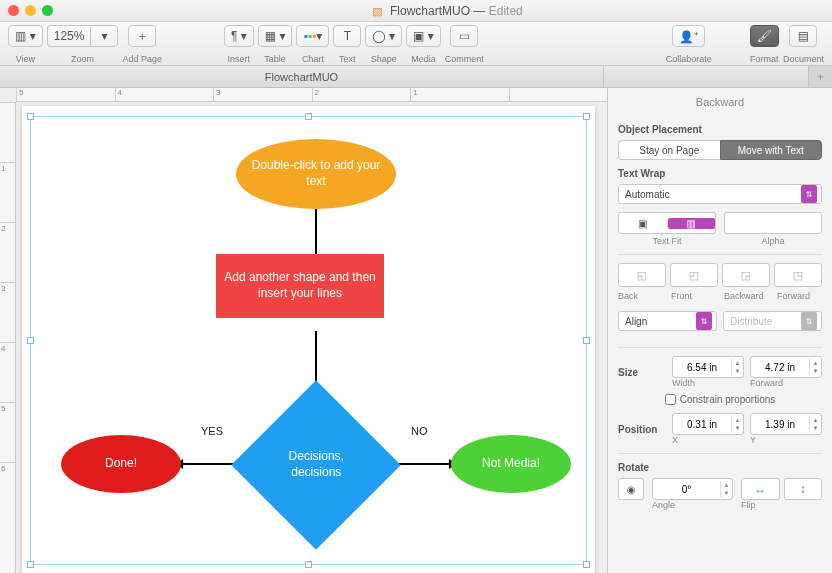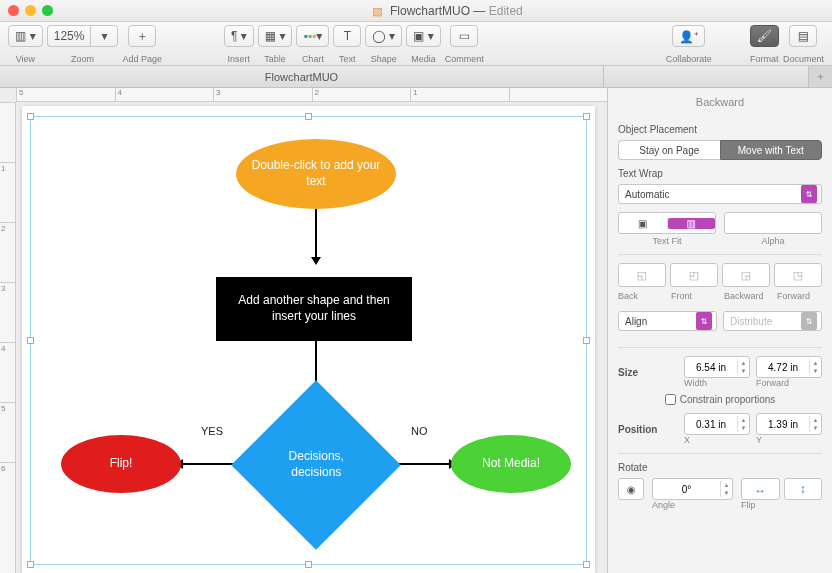--- a/index.html
+++ b/index.html
@@ -34,21 +34,21 @@
 .vruler span{display:block;height:60px;border-top:1px solid #ccc;font-size:8px;color:#888;padding:1px}
 .page{position:absolute;top:18px;left:22px;right:12px;bottom:0;background:#fff;box-shadow:0 1px 4px rgba(0,0,0,.2)}
 .sel-box{position:absolute;top:10px;left:8px;right:8px;bottom:8px;border:1px solid #9fd1f1}
 .handle{position:absolute;width:7px;height:7px;background:#fff;border:1px solid #7ab8de}
 .h-tl{top:-4px;left:-4px}.h-tr{top:-4px;right:-4px}.h-bl{bottom:-4px;left:-4px}.h-br{bottom:-4px;right:-4px}
 .h-tm{top:-4px;left:calc(50% - 4px)}.h-bm{bottom:-4px;left:calc(50% - 4px)}
 .h-ml{top:calc(50% - 4px);left:-4px}.h-mr{top:calc(50% - 4px);right:-4px}
 
 .shape{position:absolute;display:flex;align-items:center;justify-content:center;text-align:center;color:#fff;font-size:12px;line-height:1.3;padding:6px}
 .oval1{top:22px;left:205px;width:160px;height:70px;background:#f5a623;border-radius:50%}
-.rect1{top:160px;left:185px;width:196px;height:64px;background:#000000}
+.rect1{top:137px;left:185px;width:168px;height:64px;background:#ef4444}
 .diamond{top:288px;left:225px;width:120px;height:120px;background:#1e9ff0;transform:rotate(45deg)}
 .diamond span{transform:rotate(-45deg);display:block}
 .oval-red{top:318px;left:30px;width:120px;height:58px;background:#e01d1d;border-radius:50%}
 .oval-grn{top:318px;left:420px;width:120px;height:58px;background:#4cd137;border-radius:50%}
 .lbl{position:absolute;font-size:11px;color:#222}
 .lbl-yes{top:308px;left:170px}
 .lbl-no{top:308px;left:380px}
 .arrow{position:absolute;background:#000}
 .a-v1{top:92px;left:284px;width:2px;height:50px}
 .a-v2{top:214px;left:284px;width:2px;height:74px}
@@ -58,21 +58,21 @@
 .ahd{border-left:5px solid transparent;border-right:5px solid transparent;border-top:8px solid #000}
 .ahl{border-top:5px solid transparent;border-bottom:5px solid transparent;border-right:8px solid #000}
 .ahr{border-top:5px solid transparent;border-bottom:5px solid transparent;border-left:8px solid #000}
 .ah1{top:140px;left:280px}
 .ah2{top:286px;left:280px}
 .ah3{top:342px;left:144px}
 .ah4{top:342px;left:418px}
 
 .inspector{width:225px;background:#f3f3f3;border-left:1px solid #c8c8c8;overflow:auto;padding:0 10px 12px 10px;font-size:10px;color:#444}
 .insp-title{text-align:center;font-size:11px;color:#888;padding:8px 0 10px 0}
-.insp-h{font-weight:400;font-size:10px;color:#555;margin:6px 0 5px 0}
+.insp-h{font-weight:700;font-size:10px;color:#555;margin:6px 0 5px 0}
 .seg{display:flex;margin-bottom:8px}
 .seg .s{flex:1;height:20px;display:flex;align-items:center;justify-content:center;border:1px solid #c6c6c6;font-size:10px;background:#fff}
 .seg .s:first-child{border-radius:4px 0 0 4px;border-right:none}
 .seg .s:last-child{border-radius:0 4px 4px 0}
 .seg .s.active{background:#7a7a7a;color:#fff;border-color:#666}
 .dropdown{height:20px;background:#fff;border:1px solid #c6c6c6;border-radius:3px;display:flex;align-items:center;padding:0 4px 0 6px;font-size:10px;position:relative;margin-bottom:8px}
 .dropdown .cap{margin-left:auto;width:16px;height:18px;background:#b946b9;border-radius:2px;display:flex;align-items:center;justify-content:center;color:#fff;font-size:8px}
 .dropdown.gray .cap{background:#b8b8b8}
 .row3{display:flex;gap:8px;margin-bottom:4px}
 .cell{flex:1;display:flex;flex-direction:column;align-items:center;gap:2px}
@@ -83,21 +83,21 @@
 .mini.tog span.active{background:#b946b9;color:#fff;border-radius:2px}
 .step{display:flex;align-items:center;height:22px;border:1px solid #c6c6c6;border-radius:3px;background:#fff}
 .step input{border:none;flex:1;width:100%;text-align:center;font-size:10px;outline:none;background:transparent}
 .step .ar{width:12px;display:flex;flex-direction:column;border-left:1px solid #ddd}
 .step .ar b{flex:1;font-size:6px;text-align:center;color:#888;font-weight:normal;line-height:8px}
 .sublabel{font-size:9px;color:#888;text-align:left}
 .iconbtns{display:flex;gap:4px;margin-bottom:4px}
 .ib{flex:1;height:24px;background:#fff;border:1px solid #c6c6c6;border-radius:3px;display:flex;align-items:center;justify-content:center;color:#aaa;font-size:11px}
 .half{display:flex;gap:6px;margin-bottom:8px}
 .half>*{flex:1}
-.kv{display:flex;align-items:center;margin:6px 0;gap:16px}
+.kv{display:flex;align-items:center;margin:6px 0;gap:4px}
 .kv label{width:50px;font-weight:600;color:#555}
 .kv .fields{flex:1;display:flex;gap:6px}
 .kv .fields > div{flex:1}
 .chk{display:flex;align-items:center;justify-content:center;gap:4px;font-size:10px;color:#666;margin:2px 0 8px}
 .chk input{width:11px;height:11px}
 .flipbtns{display:flex;gap:4px}
 .flipbtns .fb{flex:1;height:22px;background:#fff;border:1px solid #c6c6c6;border-radius:3px;display:flex;align-items:center;justify-content:center;color:#3a7fe0;font-size:12px}
 hr.sep{border:none;border-top:1px solid #ddd;margin:8px 0}
 </style>
 </head>
@@ -218,21 +218,21 @@
         <div class="arrow a-h1"></div>
         <div class="ahead ahl ah3"></div>
         <div class="arrow a-h2"></div>
         <div class="ahead ahr ah4"></div>
 
         <div class="shape oval1">Double-click to add your text</div>
         <div class="shape rect1">Add another shape and then insert your lines</div>
         <div class="shape diamond">
             <span>Decisions, decisions</span>
           </div>
-        <div class="shape oval-red">Flip!</div>
+        <div class="shape oval-red">Done!</div>
         <div class="shape oval-grn">Not Media!</div>
         <div class="lbl lbl-yes">YES</div>
         <div class="lbl lbl-no">NO</div>
       </div>
     </div>
   </div>
 
   <div class="inspector">
     <div class="insp-title">Backward</div>
 

